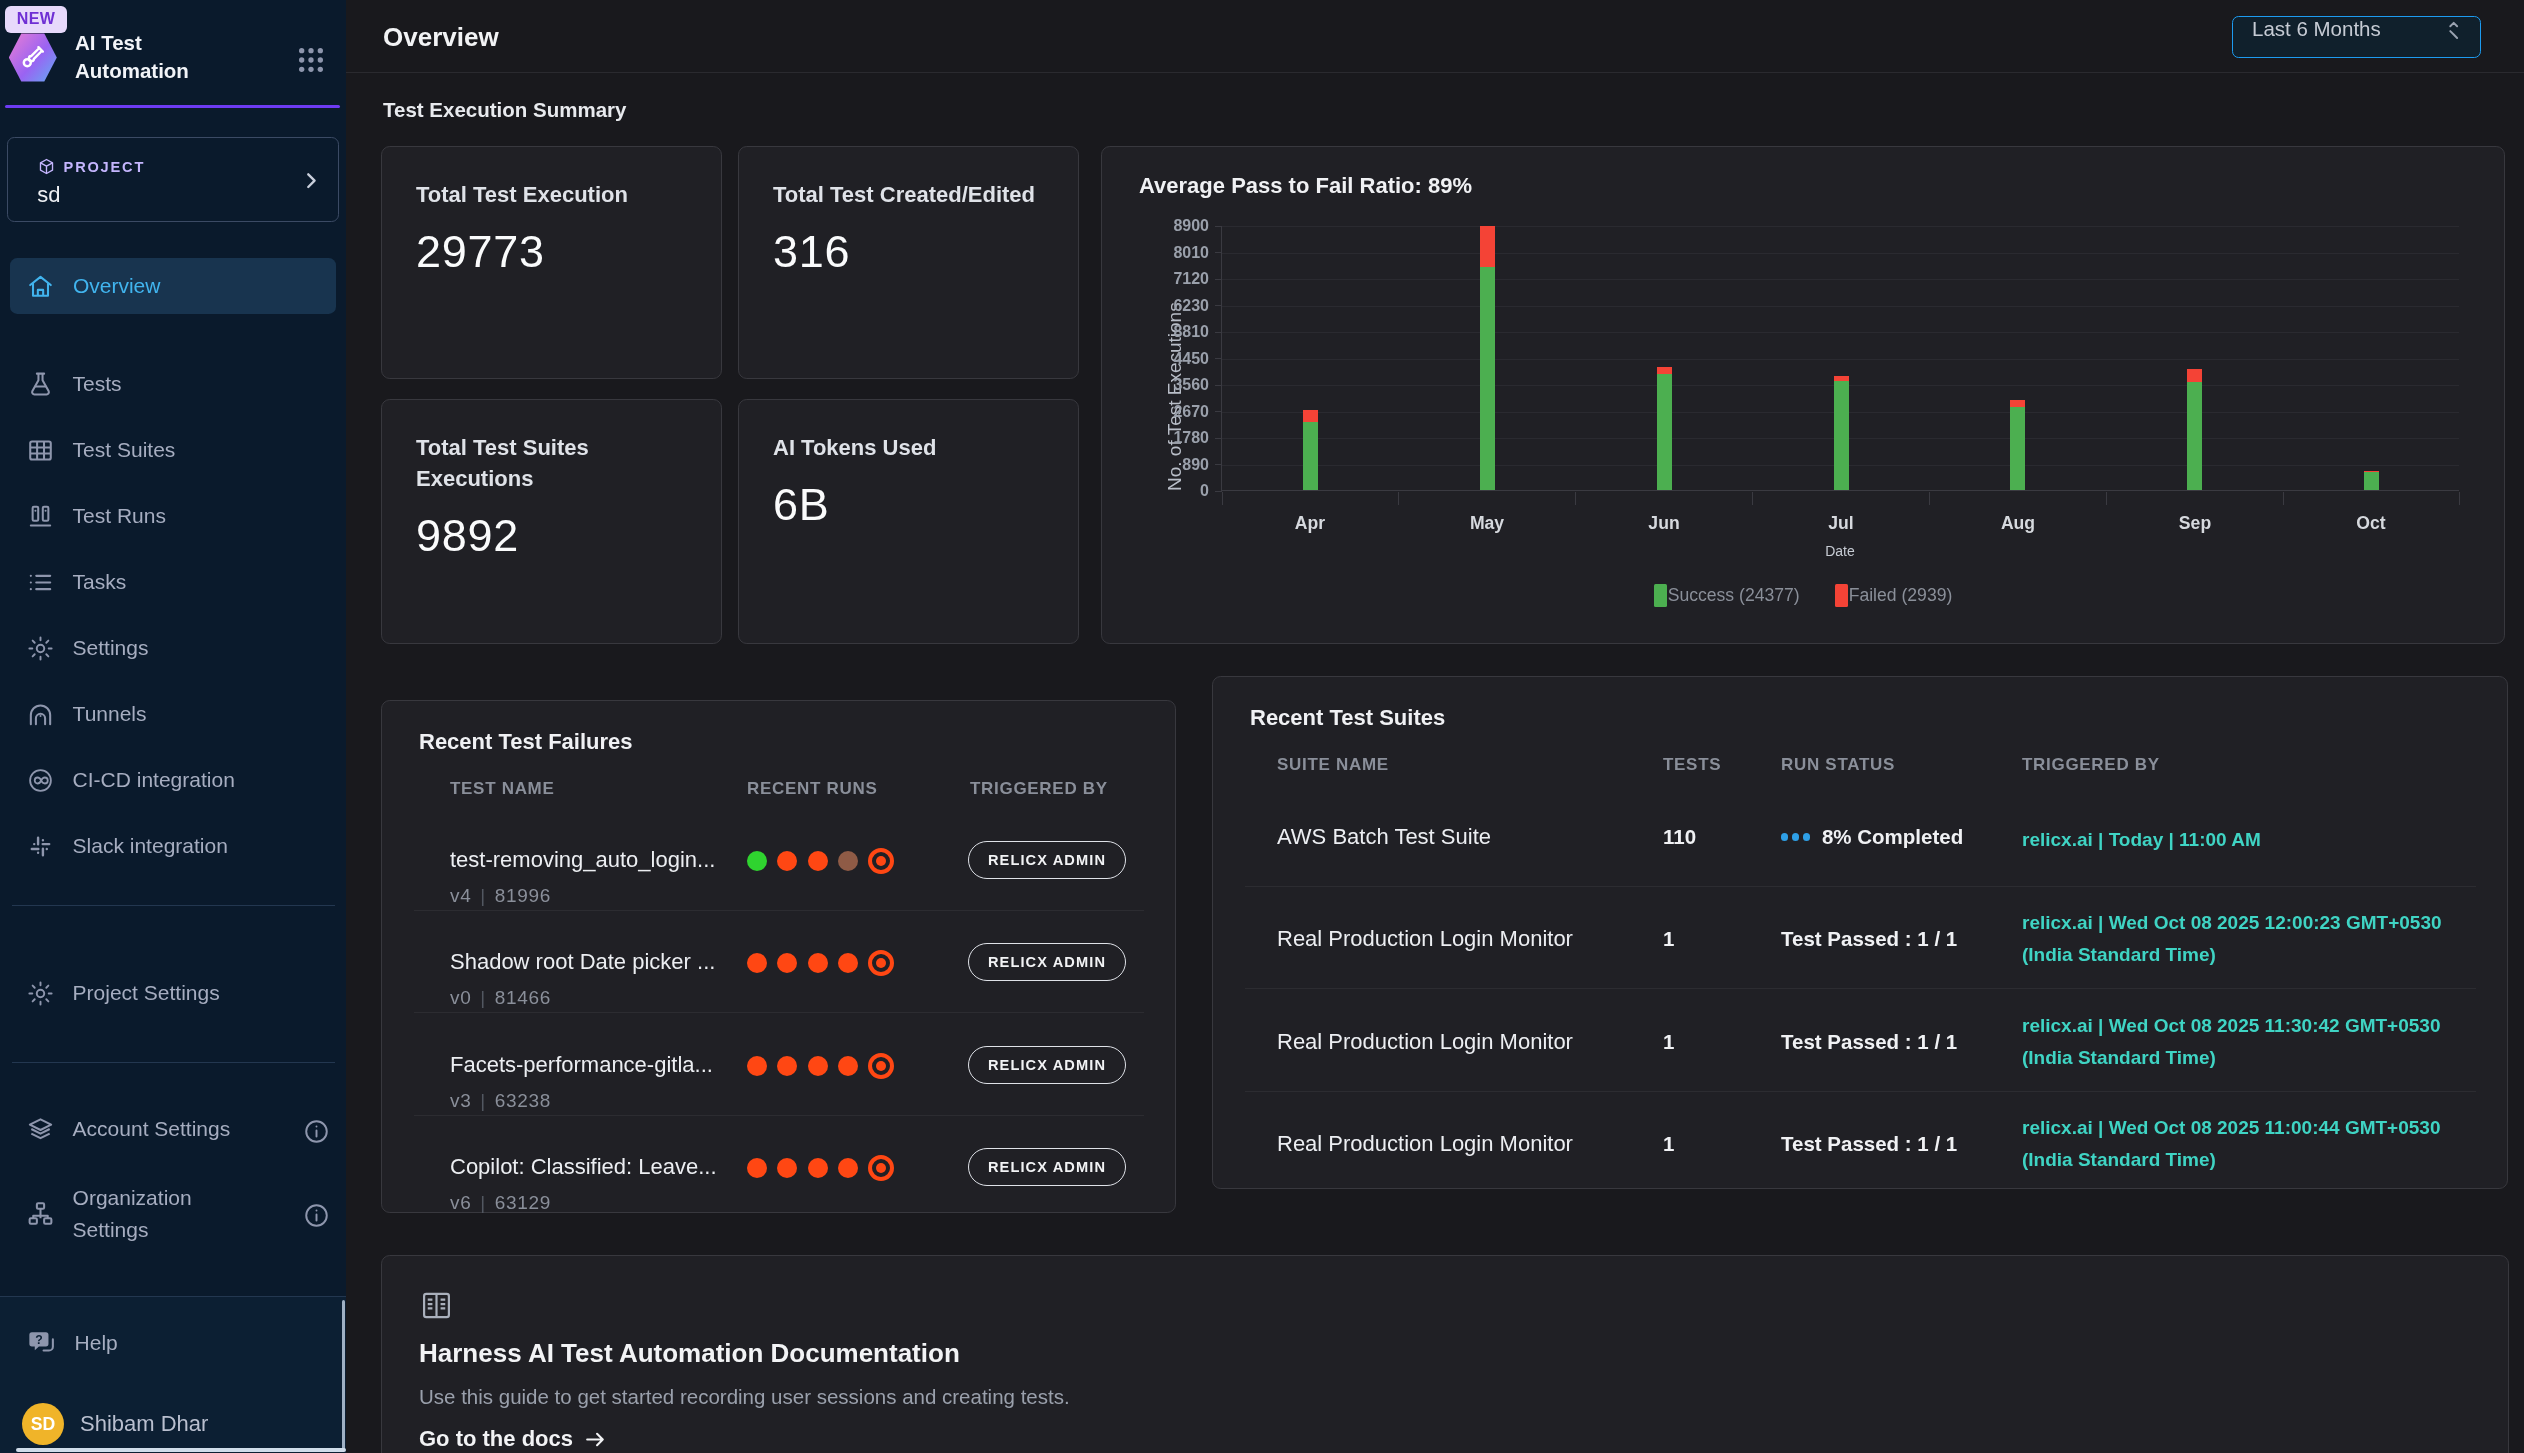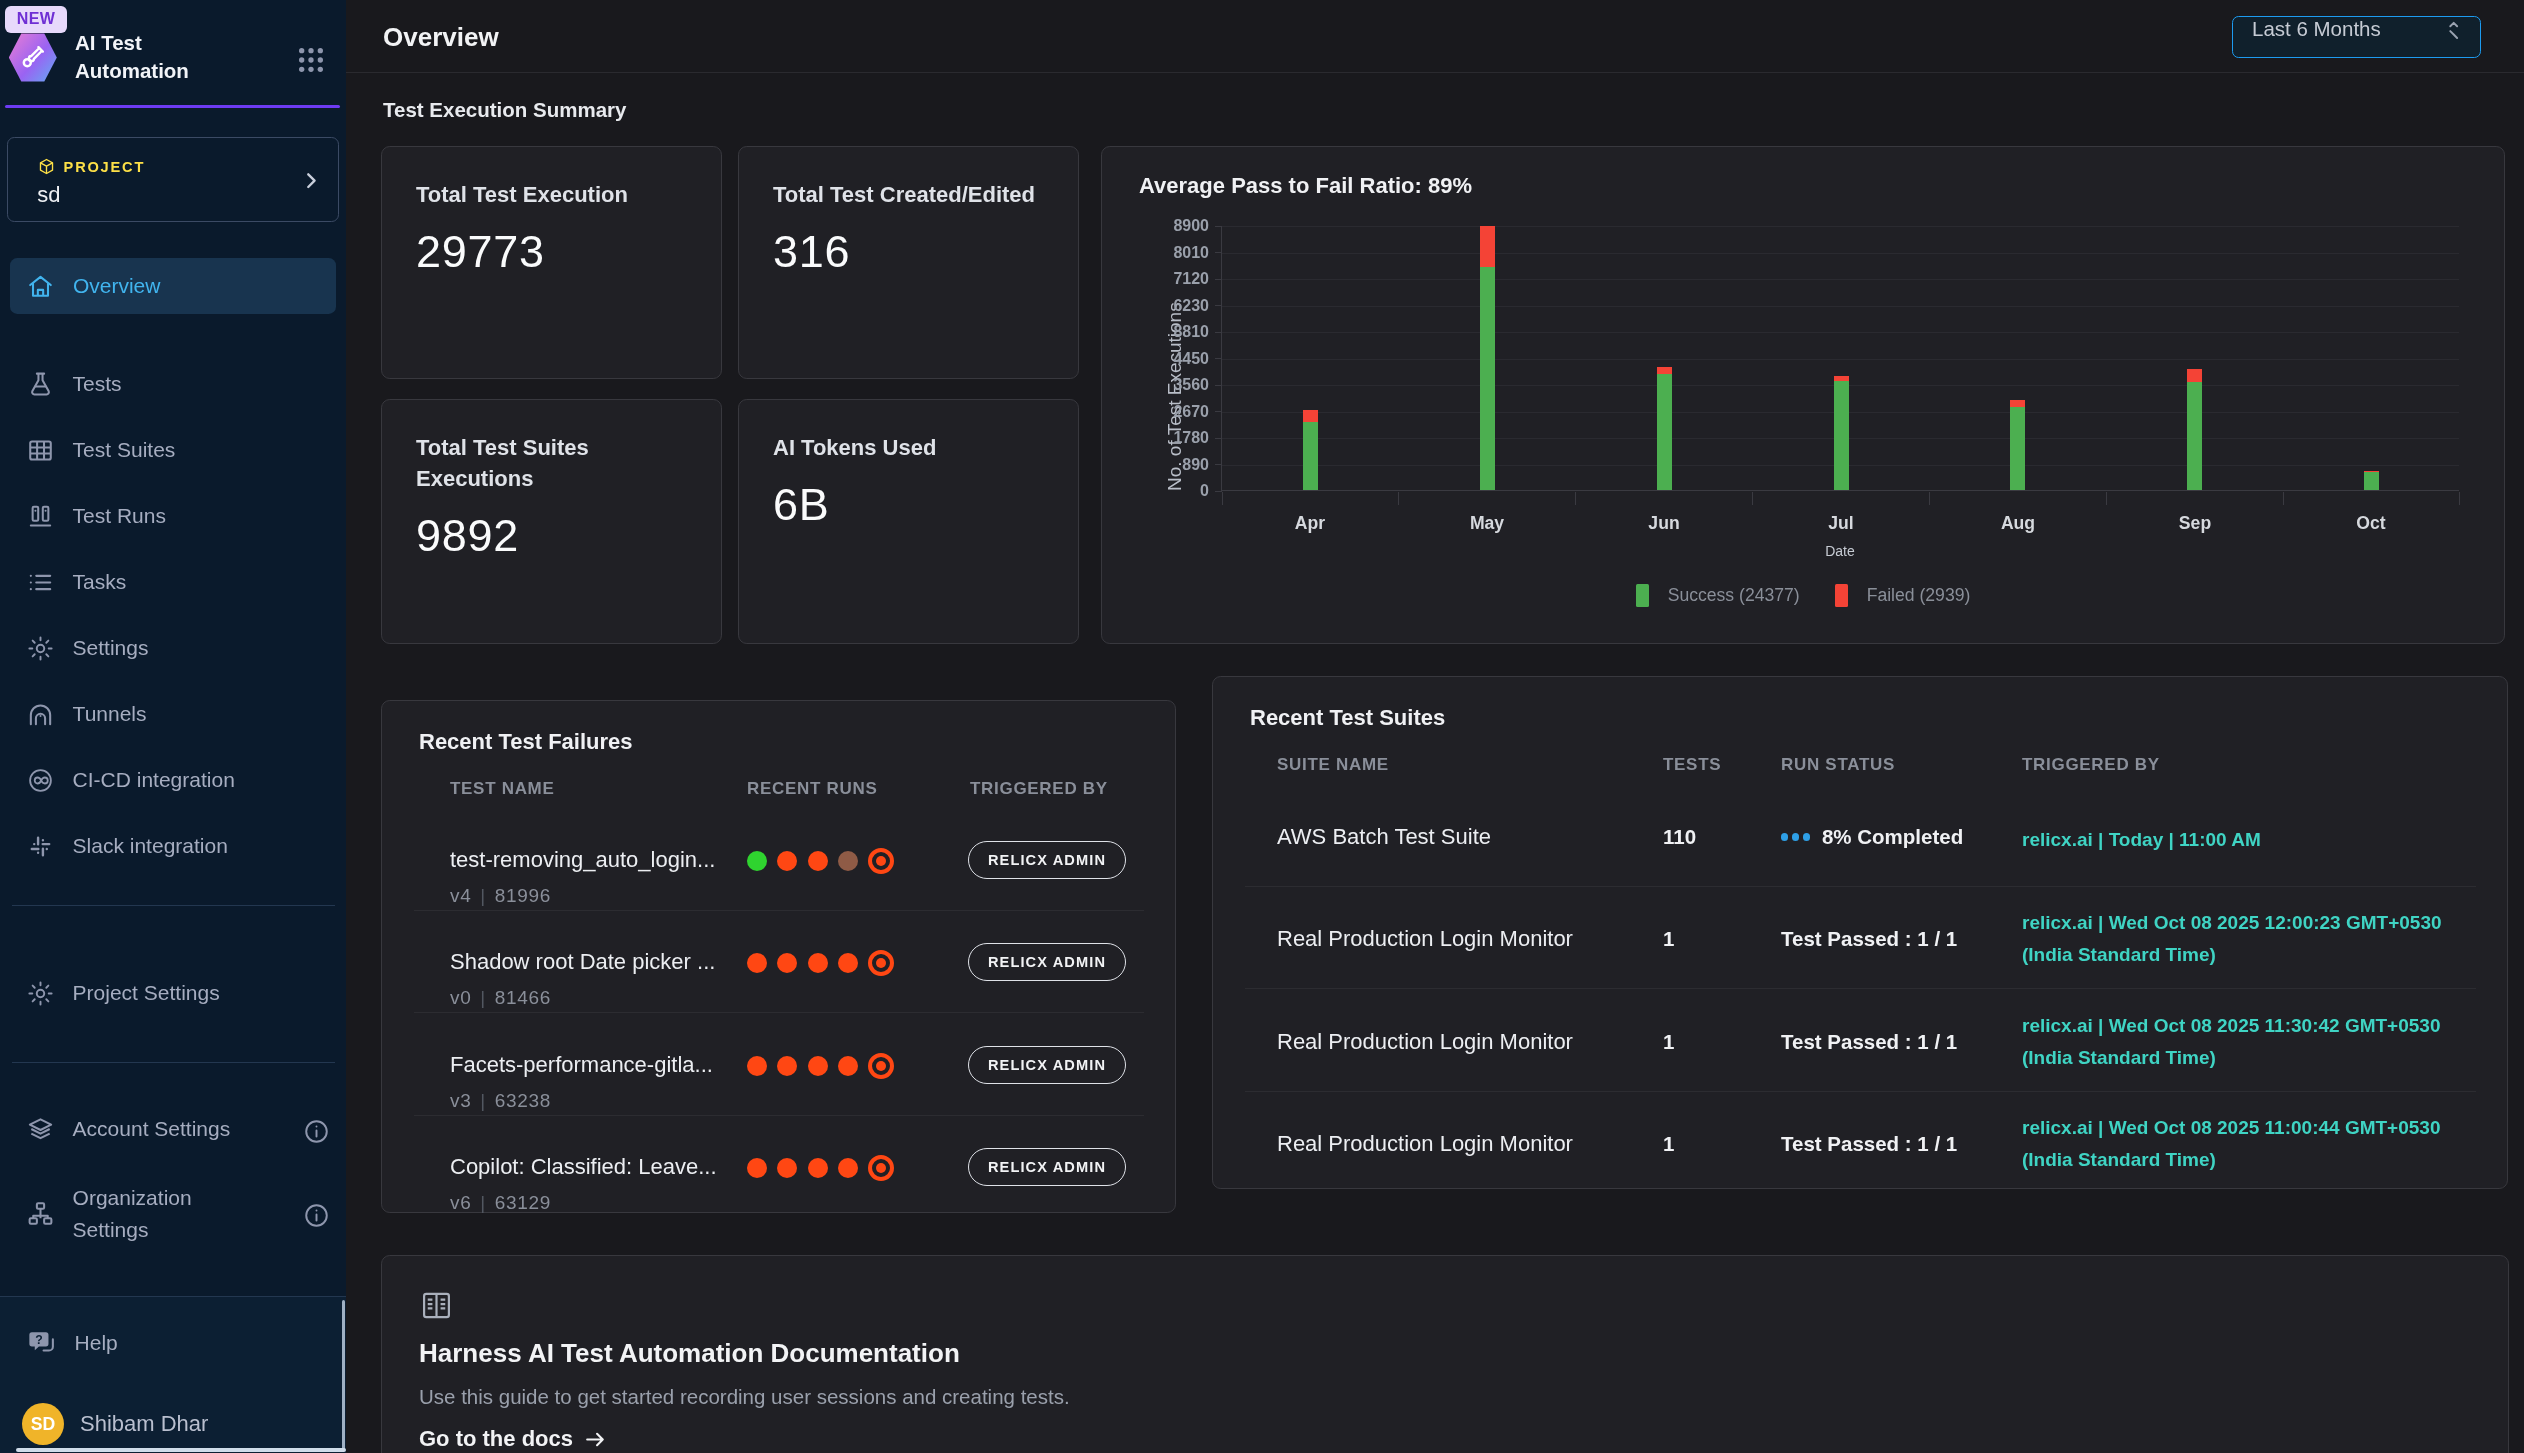--- a/index.html
+++ b/index.html
@@ -14,21 +14,21 @@
   .logo-hex { position:absolute; left:8.8px; top:32px; width:48px; height:51px;
     background:linear-gradient(130deg,#ec7fd4 0%,#9a63f2 55%,#5fb0f5 100%);
     clip-path:polygon(26% 3%,74% 3%,100% 50%,74% 97%,26% 97%,0% 50%); }
   .logo-hex svg { position:absolute; left:8.8px; top:8.8px; width:31px; height:31px; }
   .app-title { position:absolute; left:75px; top:29px; color:#f2f4f8; font-size:20.5px; font-weight:700; line-height:28px; }
   .apps-icon { position:absolute; left:295px; top:44px; width:32px; height:32px; color:#8e96ad; cursor:pointer; }
   .purple-rule { position:absolute; left:5.1px; top:105px; width:335px; height:2.9px; background:#6d3bf3; border-radius:1.5px; }
 
   .project-box { position:absolute; left:7.3px; top:137px; width:332px; height:85px; border:1.1px solid #3b4a64;
     border-radius:7.3px; cursor:pointer; }
-  .project-label { position:absolute; left:29px; top:19px; color:#fde047; font-size:14.6px; font-weight:700;
+  .project-label { position:absolute; left:29px; top:19px; color:#c4b5fd; font-size:14.6px; font-weight:700;
     letter-spacing:1.8px; display:flex; align-items:center; gap:7.3px; }
   .project-label svg { width:19px; height:19px; }
   .project-value { position:absolute; left:29px; top:44px; color:#eef0f4; font-size:22px; }
   .project-chevron { position:absolute; right:16px; top:31px; width:23.4px; height:23.4px; color:#c9cfdc; }
 
   .nav { position:absolute; left:0; top:258px; width:346px; }
   .nav-item { position:relative; height:66px; display:flex; align-items:center; padding-left:26px; gap:17.6px;
     color:#a6adc0; font-size:21px; cursor:pointer; }
   .nav-item svg { width:29px; height:29px; flex:0 0 29px; color:#8e96ad; }
   .nav-item.active { height:56px; margin:0 10.3px 37px 10.3px; padding-left:16px; background:#18344f; border-radius:7.3px;
@@ -74,21 +74,21 @@
   .ytick-label { position:absolute; right:1250px; transform:translateY(-50%); color:#9aa0ab; font-size:16px;
     font-weight:600; white-space:nowrap; }
   .ytick-dash { position:absolute; left:-6.6px; width:6.6px; height:1.1px; background:#3a3a41; }
   .xtick-dash { position:absolute; bottom:-14.6px; width:1.1px; height:13px; background:#3a3a41; }
   .bar-seg { position:absolute; width:14.6px; }
   .cat-label { position:absolute; top:287px; transform:translateX(-50%); color:#d6d9de; font-size:17.6px; font-weight:700; }
   .ylabel { position:absolute; left:62px; top:79px; height:265px; display:flex; align-items:center;
     color:#b9bec8; font-size:19px; writing-mode:vertical-rl; transform:rotate(180deg); }
   .xlabel { position:absolute; left:119px; width:1238px; top:396px; text-align:center; color:#c6cbd3; font-size:14px; }
   .legend { position:absolute; left:0; width:100%; top:437px; display:flex; justify-content:center; gap:35px; }
-  .legend-item { display:flex; align-items:center; gap:19px; cursor:pointer; }
+  .legend-item { display:flex; align-items:center; gap:1px; cursor:pointer; }
   .legend-swatch { width:13px; height:23.4px; border-radius:1.5px; }
   .legend-label { color:#8a8f99; font-size:17.6px; }
 
   
   .panel-title { position:absolute; left:37px; top:28px; color:#f0f1f4; font-size:22px; font-weight:700; }
   .col-head { position:absolute; top:78px; color:#8a8f9a; font-size:17px; font-weight:700; letter-spacing:0.7px; }
   .t-row { position:absolute; left:0; width:100%; height:103px; cursor:pointer; }
   .row-divider { position:absolute; left:37px; right:37px; height:0.7px; background:#2c2c31; }
   .f-name { position:absolute; left:68px; top:20.5px; color:#eceef2; font-size:22px; }
   .f-sub { position:absolute; left:68px; top:59px; color:#8a8f9a; font-size:19px; letter-spacing:0.7px; }

